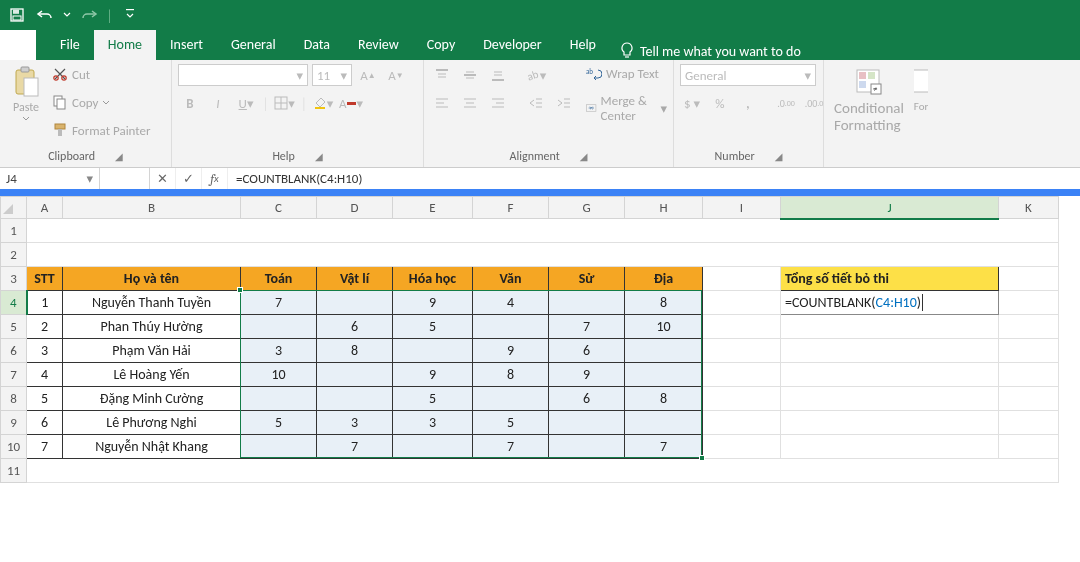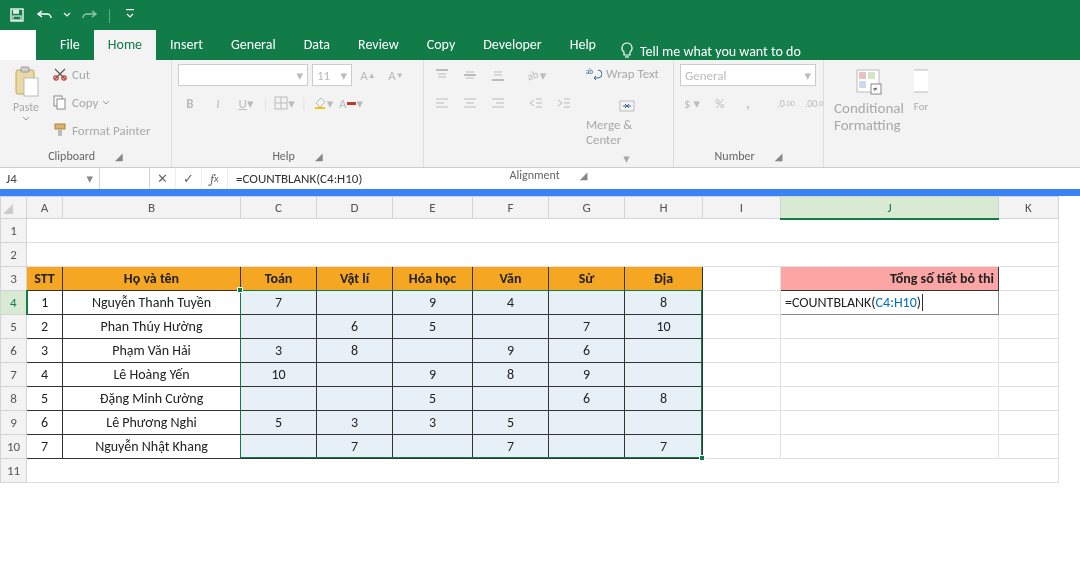--- a/index.html
+++ b/index.html
@@ -46,21 +46,21 @@
   .colhdr th.active { background:#d9ead3; border-bottom:2px solid #127c48; color:#127c48; }
   .rowhdr { background:#f3f3f3; border:1px solid #d4d4d4; text-align:center; font-size:13px; color:#555; width:26px; }
   .rowhdr.active { background:#d9ead3; border-right:2px solid #127c48; color:#127c48; }
   td.cell { border:1px solid #e0e0e0; height:24px; padding:0 4px; font-size:14px; color:#222; background:#fff; }
 
   
   td.th-orange { background:#f5a623; border:1px solid #333; font-weight:bold; text-align:center; padding:2px 4px; }
   td.data-blue { background:#e8f0f7; border:1px solid #333; text-align:center; }
   td.data-white { background:#fff; border:1px solid #333; }
   td.data-blue.left, td.data-white.left { text-align:center; padding-left:4px; }
-  td.th-orange-j { background:#fca5a5; border:1px solid #333; font-weight:bold; text-align:right; }
+  td.th-orange-j { background:#fde047; border:1px solid #333; font-weight:bold; text-align:left; }
   td.formula-j { border:1px solid #888; text-align:left; padding:0 4px; font-size:14px; position:relative; }
   .formula-j .ref { color:#0070c0; }
 
   
   .selrect { position:absolute; border:1px solid #127c48; pointer-events:none; }
   .selhandle { position:absolute; width:6px; height:6px; background:#127c48; border:1px solid #fff; pointer-events:none; }
 
   
   .cw-row { width:26px; }
   .cw-A { width:36px; }
@@ -307,21 +307,21 @@
       </div>
       <div class="stack faded" style="padding-top:2px;">
         <div class="stack-row">
           <svg width="16" height="14" viewBox="0 0 16 14">
               <text x="0" y="7" font-size="7" fill="#369">ab</text>
               <path d="M12 3 A4 4 0 0 1 12 11 L8 11" fill="none" stroke="#369"></path>
               <path d="M10 9 L8 11 L10 13" fill="none" stroke="#369"></path>
             </svg>
           <span>Wrap Text</span>
         </div>
-        <div class="stack-row" style="margin-top:6px;flex-direction:column;">
+        <div class="stack-row" style="">
           <svg width="16" height="14" viewBox="0 0 16 14">
               <rect x="1" y="2" width="14" height="10" fill="none" stroke="#bbb"></rect>
               <path d="M4 7 L7 7 M12 7 L9 7" stroke="#369"></path>
               <path d="M6 5 L8 7 L6 9 M10 5 L8 7 L10 9" fill="none" stroke="#369"></path>
             </svg>
           <span>Merge &amp; Center</span> ▾
         </div>
       </div>
     </div>
     <div class="group-label">

